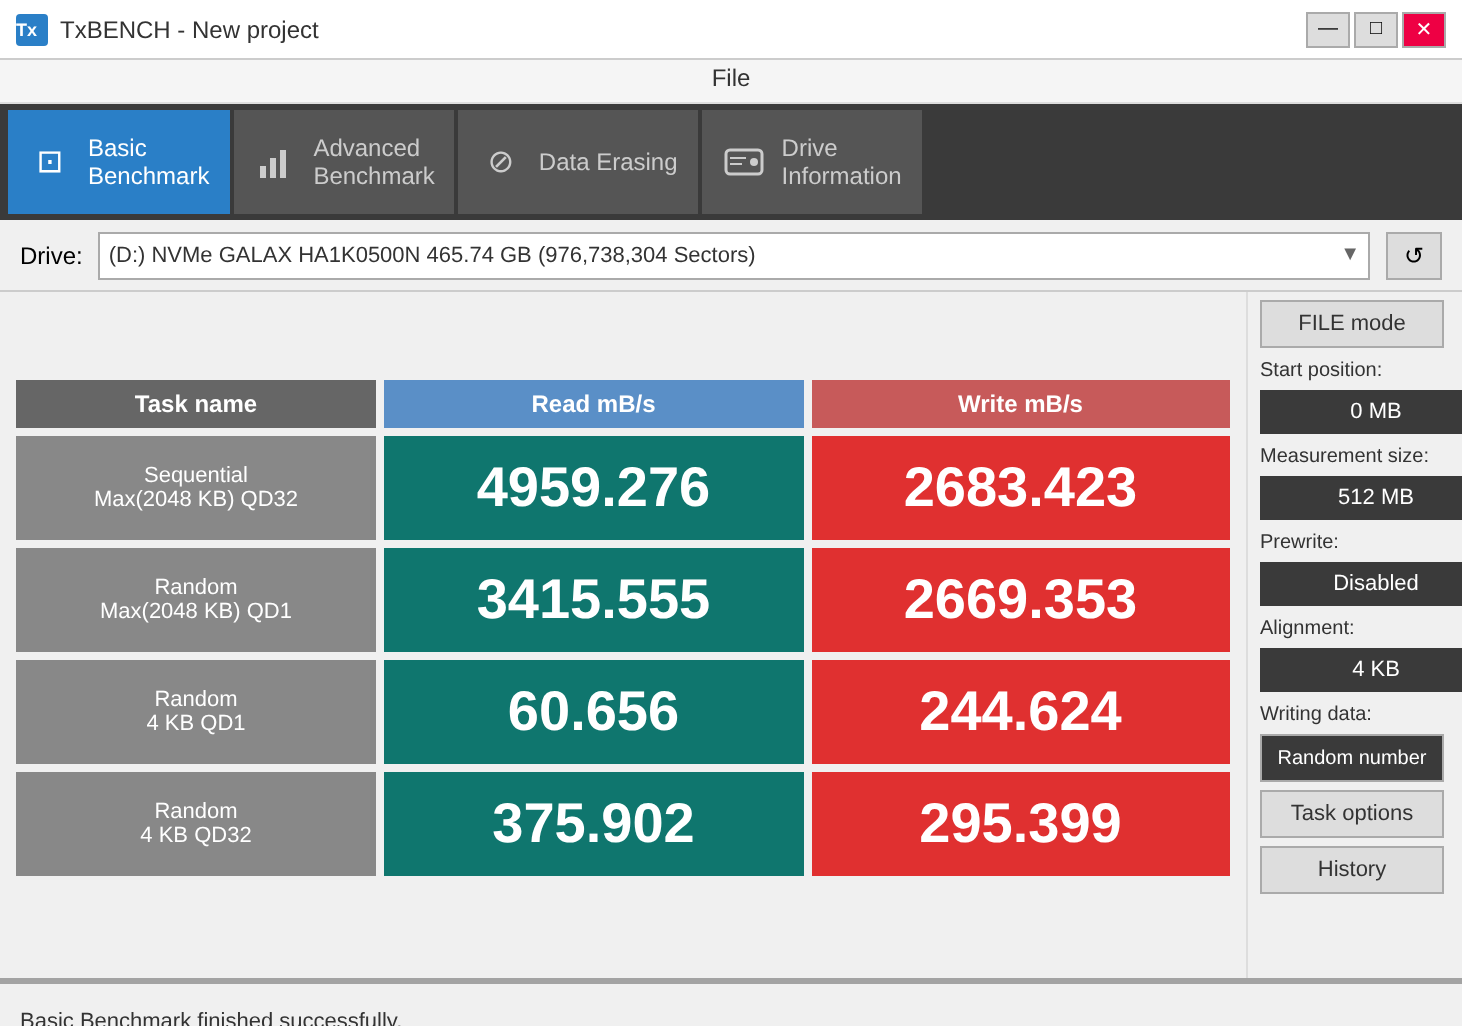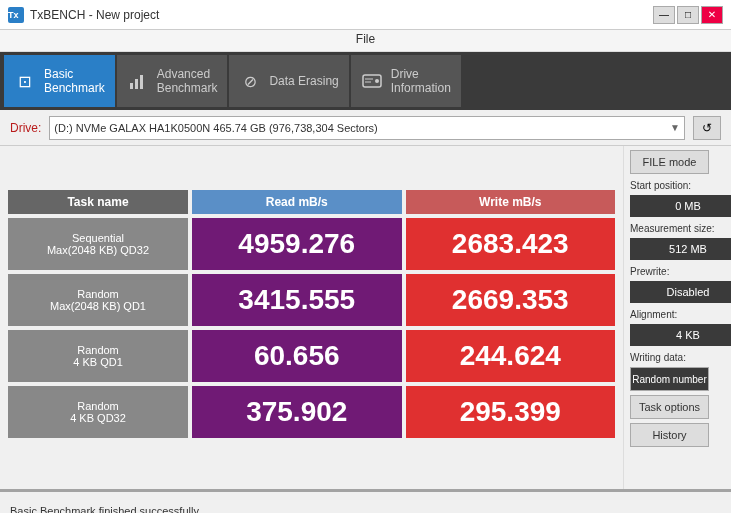--- a/index.html
+++ b/index.html
@@ -98,21 +98,21 @@
     
     .drive-row {
       background: #f0f0f0;
       height: 36px;
       display: flex;
       align-items: center;
       padding: 0 10px;
       gap: 8px;
       border-bottom: 1px solid #ccc;
     }
-    .drive-label { font-size: 12px; color: #b91c1c; font-weight: 500; }
+    .drive-label { font-size: 12px; color: #000000; font-weight: 500; }
     .drive-select {
       flex: 1;
       height: 24px;
       background: white;
       border: 1px solid #aaa;
       font-size: 11px;
       padding: 0 4px;
       display: flex;
       align-items: center;
       justify-content: space-between;
@@ -175,34 +175,34 @@
     .row-value {
       display: flex;
       align-items: center;
       justify-content: center;
       font-size: 28px;
       font-weight: bold;
       color: white;
       padding: 6px 4px;
       min-height: 52px;
     }
-    .row-value.read { background: #701a75; }
+    .row-value.read { background: #0f766e; }
     .row-value.write { background: #e03030; }
     
     .right-panel {
       width: 108px;
       background: #f0f0f0;
       padding: 4px 6px;
       display: flex;
       flex-direction: column;
       gap: 4px;
       border-left: 1px solid #ddd;
     }
     .panel-btn {
-      width: 79px;
+      width: 92px;
       height: 24px;
       background: #ddd;
       border: 1px solid #aaa;
       font-size: 11px;
       cursor: pointer;
       display: flex;
       align-items: center;
       justify-content: center;
       color: #333;
     }

